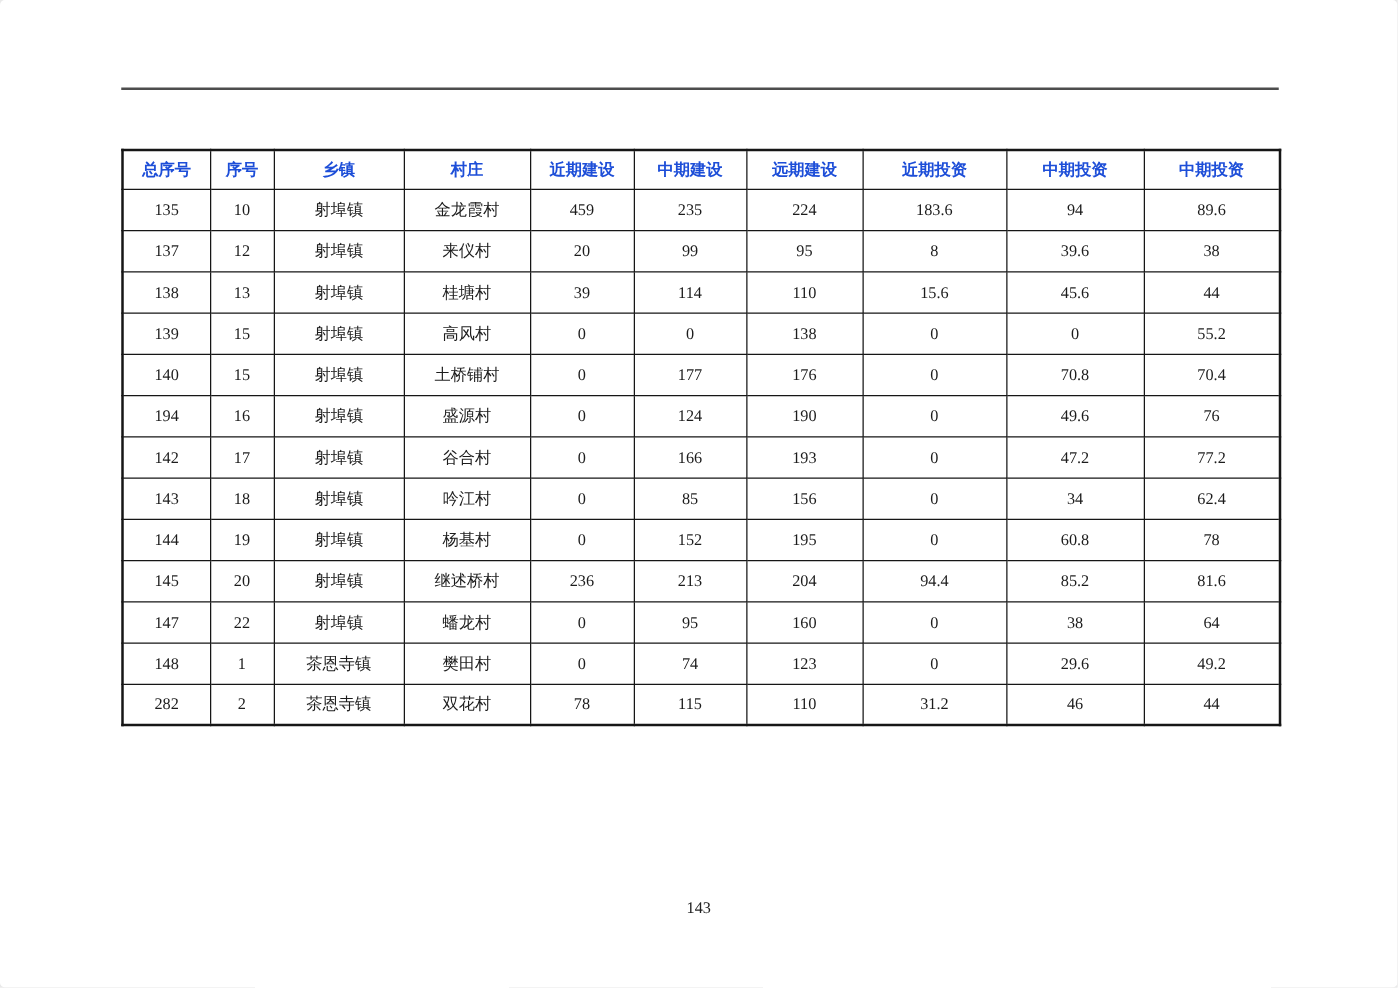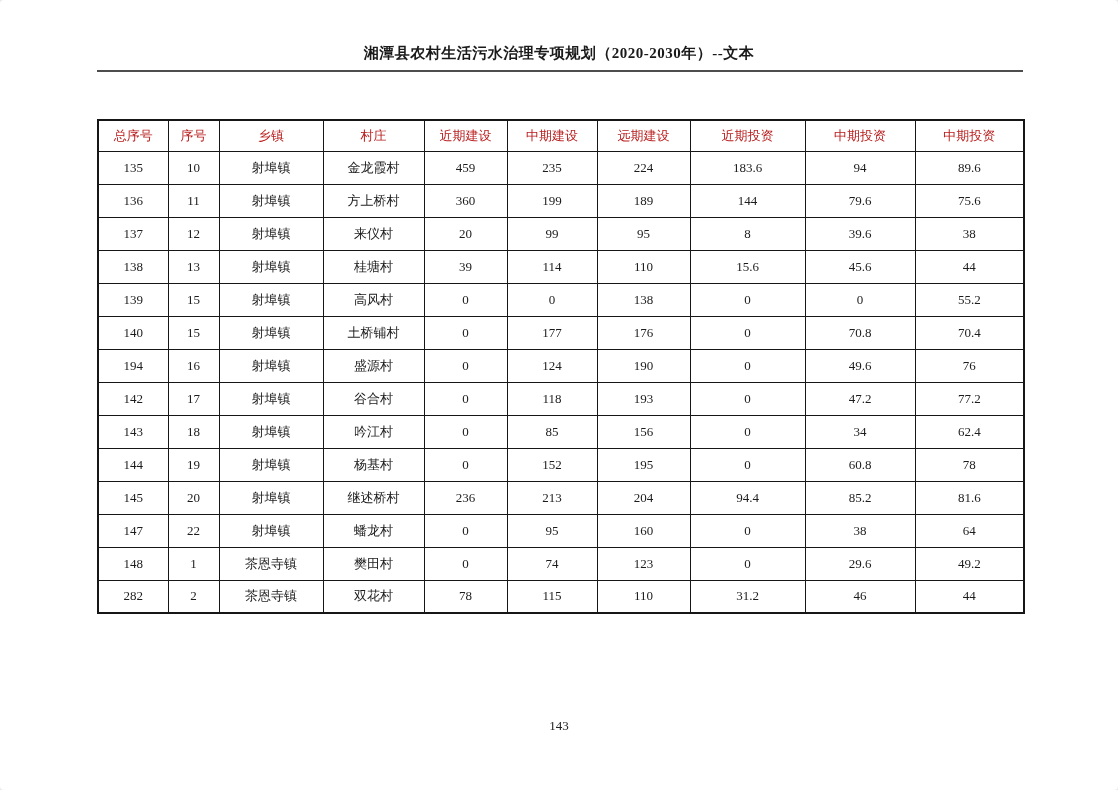--- a/index.html
+++ b/index.html
@@ -38,39 +38,38 @@
     border:2px solid #161616;
   }
   table.data-table th, table.data-table td {
     border:1px solid #161616;
     text-align:center;
     vertical-align:middle;
     font-size:13px;
     overflow:hidden;
     white-space:nowrap;
   }
-  table.data-table th { height:31px; font-weight:normal; color:#b91c1c; }
+  table.data-table th { height:31px; font-weight:bold; color:#1d4ed8; }
   table.data-table td { height:33px; font-weight:normal; color:#1c1c1c; }
   col.c0{width:70px;} col.c1{width:51px;} col.c2{width:104px;} col.c3{width:101px;}
   col.c4{width:83px;} col.c5{width:90px;} col.c6{width:93px;} col.c7{width:115px;}
   col.c8{width:110px;} col.c9{width:109px;}
   .page-number {
     position:absolute;
     top:718px; left:0; width:100%;
     text-align:center;
     font-size:13px;
     color:#222;
   }
 </style>
 </head>
 <body>
 
 <div class="page">
 
-  <div class="doc-header">湘潭县农村生活污水治理专项规划（2020-2030年）--文本</div>
 
   <div class="header-rule"></div>
 
   <table class="data-table">
     <colgroup>
       <col class="c0">
         <col class="c1">
         <col class="c2">
         <col class="c3">
         <col class="c4">
@@ -101,32 +100,20 @@
           <td>射埠镇</td>
           <td>金龙霞村</td>
           <td>459</td>
           <td>235</td>
           <td>224</td>
           <td>183.6</td>
           <td>94</td>
           <td>89.6</td>
         </tr>
         <tr>
-          <td>136</td>
-          <td>11</td>
-          <td>射埠镇</td>
-          <td>方上桥村</td>
-          <td>360</td>
-          <td>199</td>
-          <td>189</td>
-          <td>144</td>
-          <td>79.6</td>
-          <td>75.6</td>
-        </tr>
-        <tr>
           <td>137</td>
           <td>12</td>
           <td>射埠镇</td>
           <td>来仪村</td>
           <td>20</td>
           <td>99</td>
           <td>95</td>
           <td>8</td>
           <td>39.6</td>
           <td>38</td>
@@ -178,21 +165,21 @@
           <td>0</td>
           <td>49.6</td>
           <td>76</td>
         </tr>
         <tr>
           <td>142</td>
           <td>17</td>
           <td>射埠镇</td>
           <td>谷合村</td>
           <td>0</td>
-          <td>118</td>
+          <td>166</td>
           <td>193</td>
           <td>0</td>
           <td>47.2</td>
           <td>77.2</td>
         </tr>
         <tr>
           <td>143</td>
           <td>18</td>
           <td>射埠镇</td>
           <td>吟江村</td>

